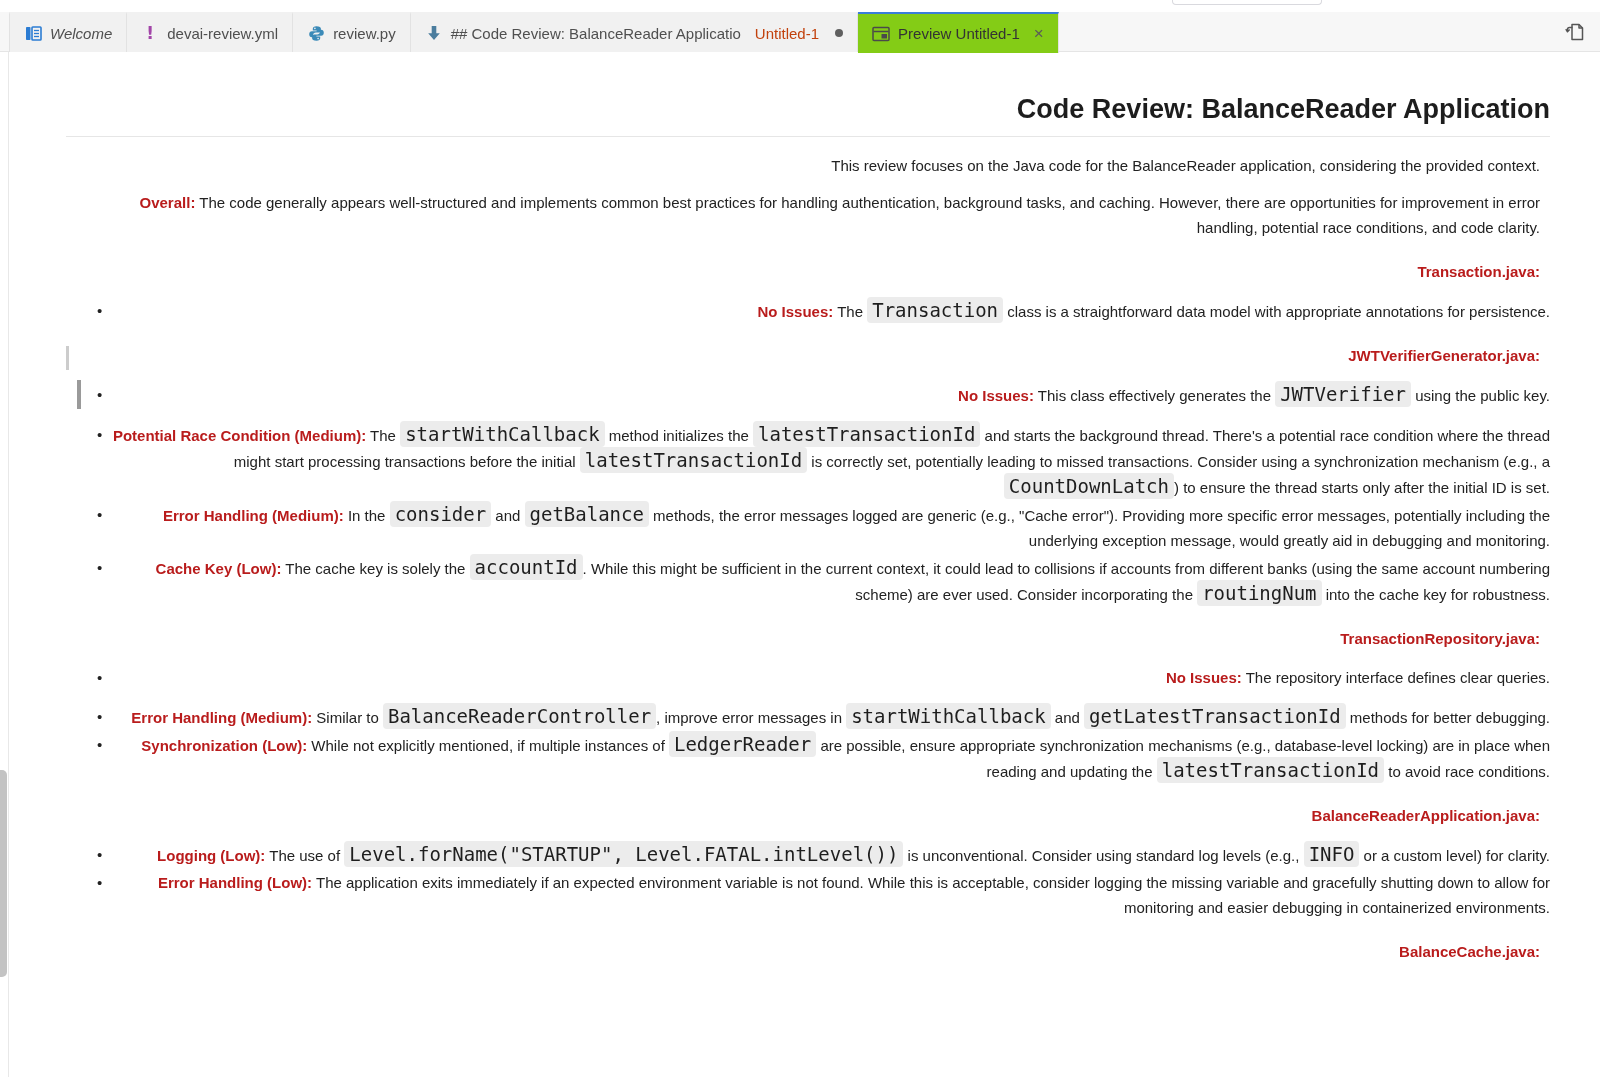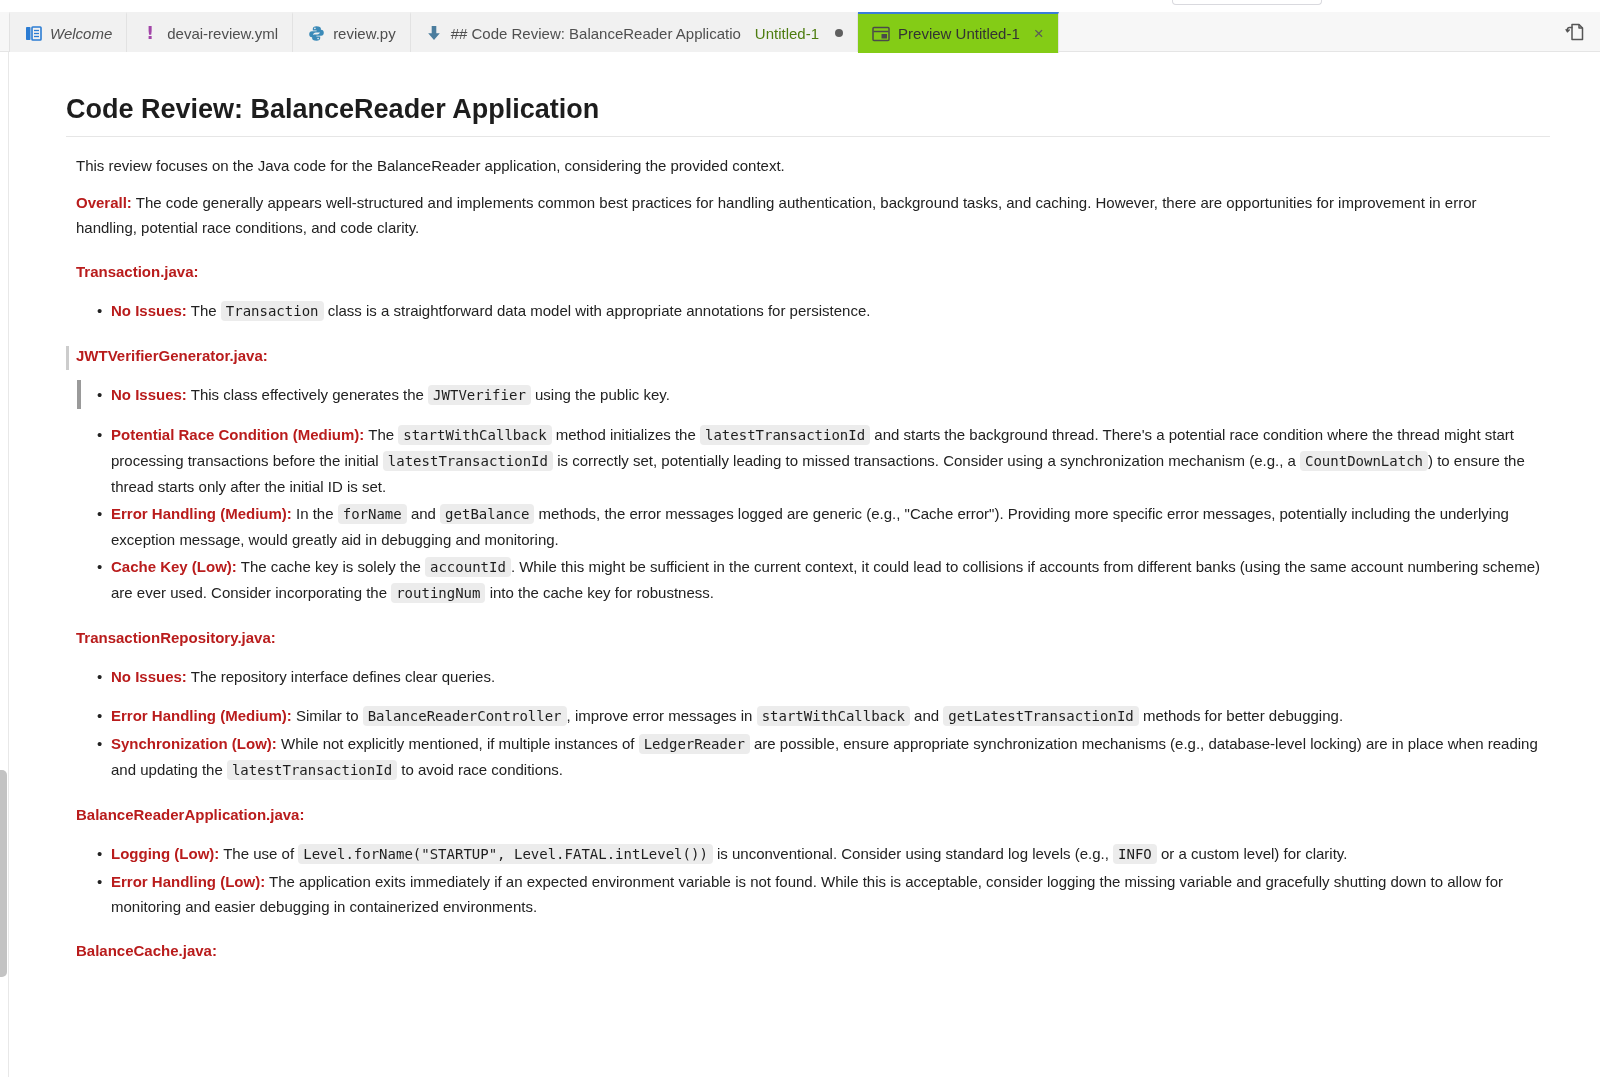--- a/index.html
+++ b/index.html
@@ -31,51 +31,52 @@
     border-top:2px solid transparent;font-size:15px;color:var(--tab_text);
     white-space:nowrap;cursor:pointer;
   }
   .tab:first-child{border-left:1px solid var(--tab_border);margin-left:9px;}
   .tab.active{
     background:#84cc16;border-top:2px solid var(--accent_blue);
     height:41px;color:#333333;position:relative;z-index:6;
   }
   .tab .label{display:inline-block;}
   .tab .label.italic{font-style:italic;}
-  .tab .secondary{color:#4d7c0f;margin-left:6px;}
+  .tab .secondary{color:#c2410c;margin-left:6px;}
   .dirty-dot{width:8px;height:8px;border-radius:50%;background:#5f5f5f;margin-left:8px;}
   .close-x{font-size:17px;color:#5a5a5a;margin-left:6px;line-height:1;}
   .tab-icon{display:inline-flex;width:18px;height:18px;align-items:center;justify-content:center;flex:none;}
   .yaml-bang{color:var(--yaml_icon);font-weight:700;font-size:17px;font-family:"DejaVu Sans",sans-serif;}
   .tab-spacer{flex:1;height:40px;}
   .editor-actions{display:flex;align-items:center;height:40px;padding-right:14px;}
   
   .editor-area{position:relative;width:1600px;height:1025px;background:#ffffff;}
   .pane-divider{position:absolute;left:8px;top:0;bottom:0;width:1px;background:#e8e8e8;}
   .left-scroll-thumb{
     position:absolute;left:0;top:718px;width:7px;height:207px;background:#c3c3c3;
     border-radius:0 5px 5px 0;
   }
   .md-preview{
     position:absolute;left:9px;top:0;right:0;bottom:0;overflow:hidden;
     padding:42px 50px 20px 57px;
+    text-align:right;
   }
   .md-preview h1{
     font-size:27px;font-weight:700;color:#1d1d1d;margin:0 0 16px 0;
     padding-bottom:11px;border-bottom:1px solid #e6e6e6;letter-spacing:0;
   }
   .md-preview p{margin:12px 10px;font-size:15px;line-height:25px;}
   .md-preview p.sec{font-weight:700;margin-top:19px;}
   .md-preview ul{margin:14px 0;padding-left:45px;list-style:none;}
   .md-preview li{position:relative;font-size:15px;line-height:25px;margin:2px 0;}
   .md-preview li::before{
     content:"•";position:absolute;left:-14px;top:0;color:#222;font-size:15px;
   }
   .md-preview code{
-    font-family:"DejaVu Sans Mono","Liberation Mono",monospace;font-size:14px;
+    font-family:"DejaVu Sans Mono","Liberation Mono",monospace;font-size:19px;
     background:var(--code_bg);border-radius:4px;padding:2px 5px;color:#1e1e1e;
   }
   .md-preview strong{font-weight:700;color:#b91c1c;}
   .sel-marker-h{
     position:absolute;left:-10px;top:3px;width:3px;height:24px;background:#cccccc;
   }
   .sel-marker-li{
     position:absolute;left:-34px;top:-2px;width:4px;height:29px;background:#9a9a9a;
   }
   .rel{position:relative;}
@@ -174,21 +175,21 @@
       <span class="sel-marker-h"></span><span><strong>JWTVerifierGenerator.java:</strong></span>
     </p>
     <ul>
       <li>
         <span class="sel-marker-li"></span><span><strong>No Issues:</strong> This class effectively generates the <code>JWTVerifier</code> using the public key.</span>
       </li>
     </ul>
 
     <ul>
       <li><strong>Potential Race Condition (Medium):</strong> The <code>startWithCallback</code> method initializes the <code>latestTransactionId</code> and starts the background thread. There's a potential race condition where the thread might start processing transactions before the initial <code>latestTransactionId</code> is correctly set, potentially leading to missed transactions. Consider using a synchronization mechanism (e.g., a <code>CountDownLatch</code>) to ensure the thread starts only after the initial ID is set.</li>
-      <li><strong>Error Handling (Medium):</strong> In the <code>forName</code> and <code>getBalance</code> methods, the error messages logged are generic (e.g., "Cache error"). Providing more specific error messages, potentially including the underlying exception message, would greatly aid in debugging and monitoring.</li>
+      <li><strong>Error Handling (Medium):</strong> In the <code>consider</code> and <code>getBalance</code> methods, the error messages logged are generic (e.g., "Cache error"). Providing more specific error messages, potentially including the underlying exception message, would greatly aid in debugging and monitoring.</li>
       <li><strong>Cache Key (Low):</strong> The cache key is solely the <code>accountId</code>. While this might be sufficient in the current context, it could lead to collisions if accounts from different banks (using the same account numbering scheme) are ever used. Consider incorporating the <code>routingNum</code> into the cache key for robustness.</li>
     </ul>
 
     <p class="sec"><strong>TransactionRepository.java:</strong></p>
     <ul>
       <li><strong>No Issues:</strong> The repository interface defines clear queries.</li>
     </ul>
 
     <ul>
       <li><strong>Error Handling (Medium):</strong> Similar to <code>BalanceReaderController</code>, improve error messages in <code>startWithCallback</code> and <code>getLatestTransactionId</code> methods for better debugging.</li>

